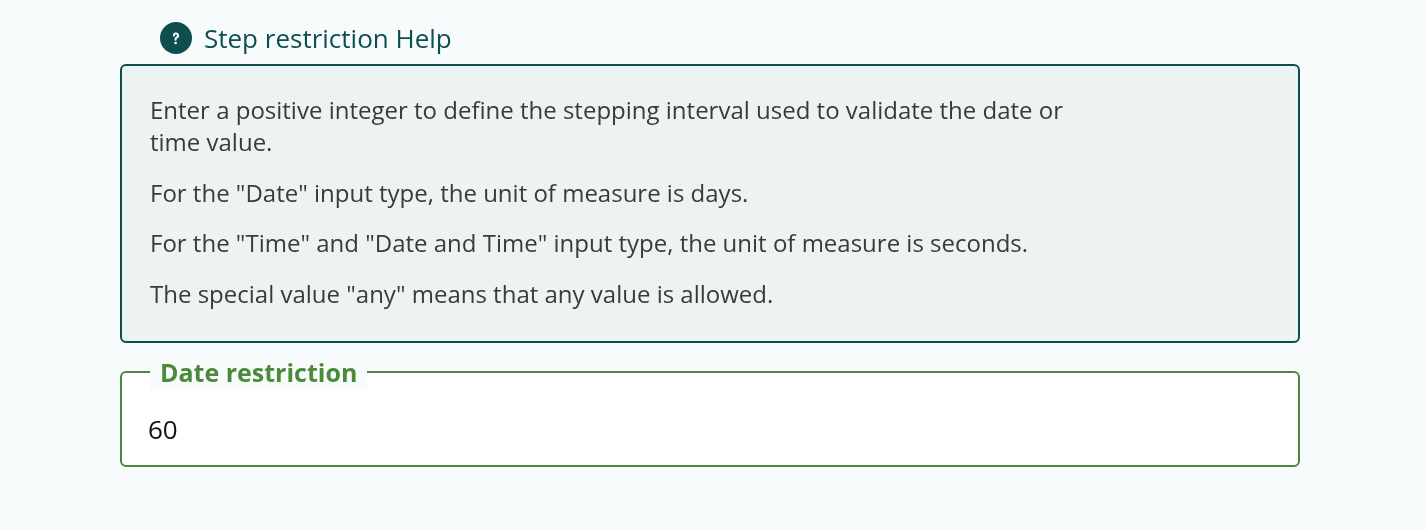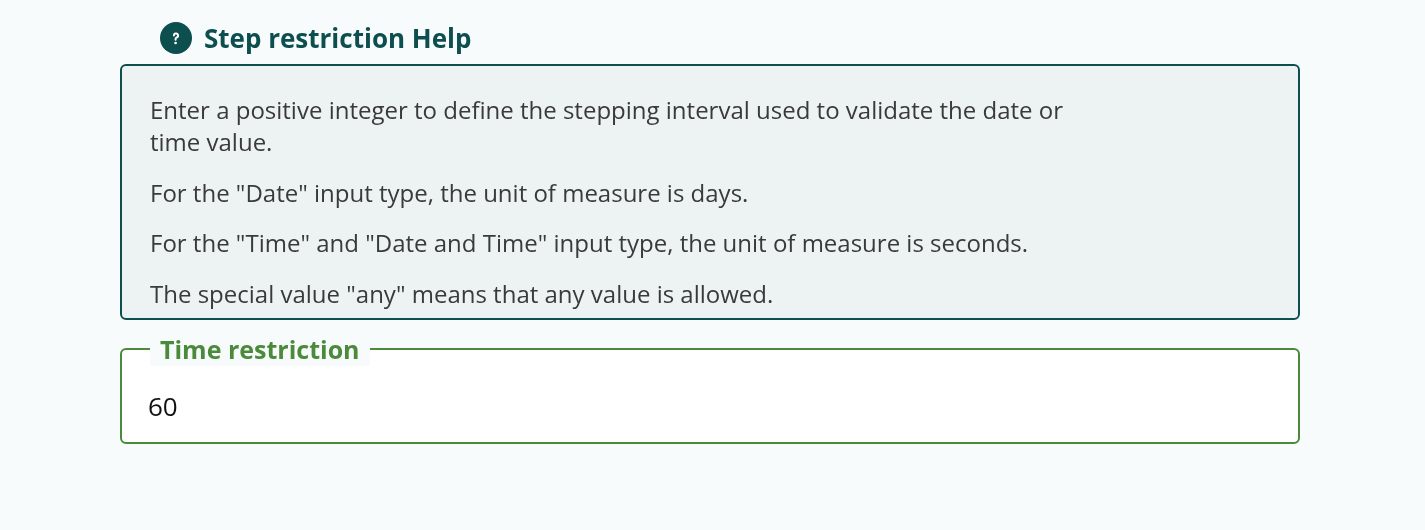--- a/index.html
+++ b/index.html
@@ -24,28 +24,28 @@
       border-radius: 50%;
       background: #0d4f4f;
       display: flex;
       align-items: center;
       justify-content: center;
       flex-shrink: 0;
     }
     .help-icon svg { display: block; }
     .help-title {
       font-size: 26px;
-      font-weight: 700;
+      font-weight: 400;
       color: #0d4f4f;
     }
     .help-box {
       border: 2px solid #0d4f4f;
       border-radius: 6px;
       background: #edf3f3;
-      padding: 28px 28px 8px 28px;
+      padding: 28px 28px 31px 28px;
       max-width: 1180px;
     }
     .help-box p {
       font-size: 24px;
       line-height: 1.35;
       color: #3a3a3a;
       margin-bottom: 18px;
       max-width: 960px;
     }
     .help-box p:last-child { margin-bottom: 0; }
@@ -95,17 +95,17 @@
 </div>
 
 <div class="help-box">
   <p>Enter a positive integer to define the stepping interval used to validate the date or time value.</p>
   <p>For the "Date" input type, the unit of measure is days.</p>
   <p>For the "Time" and "Date and Time" input type, the unit of measure is seconds.</p>
   <p>The special value "any" means that any value is allowed.</p>
 </div>
 
 <div class="field-wrap">
-  <span class="field-legend">Time restriction</span>
+  <span class="field-legend">Date restriction</span>
   <div class="field-box">
     <input class="field-input" type="text" value="60" style="">
   </div>
 </div>
 
 </body></html>

